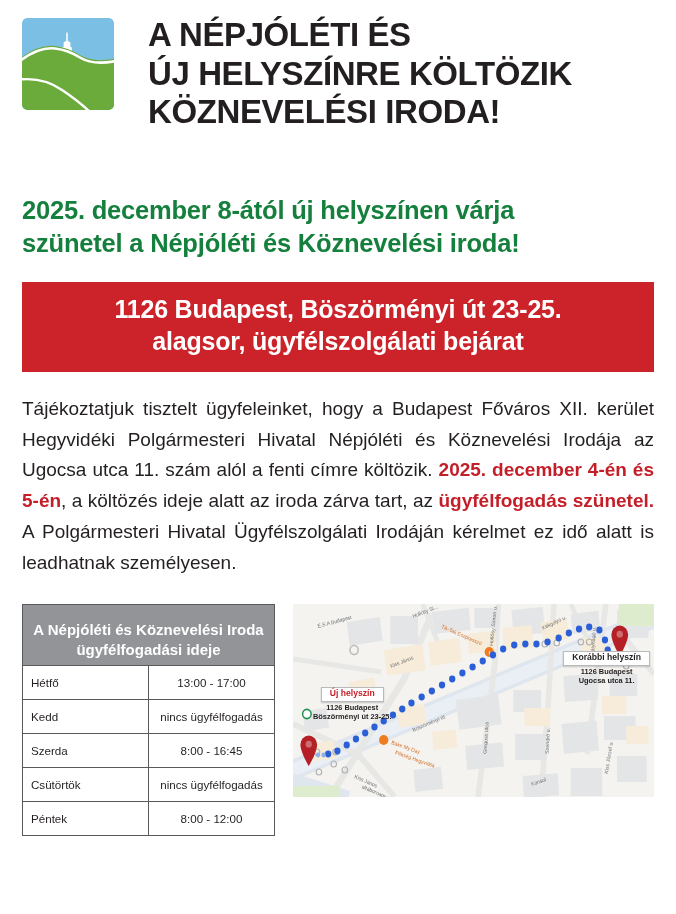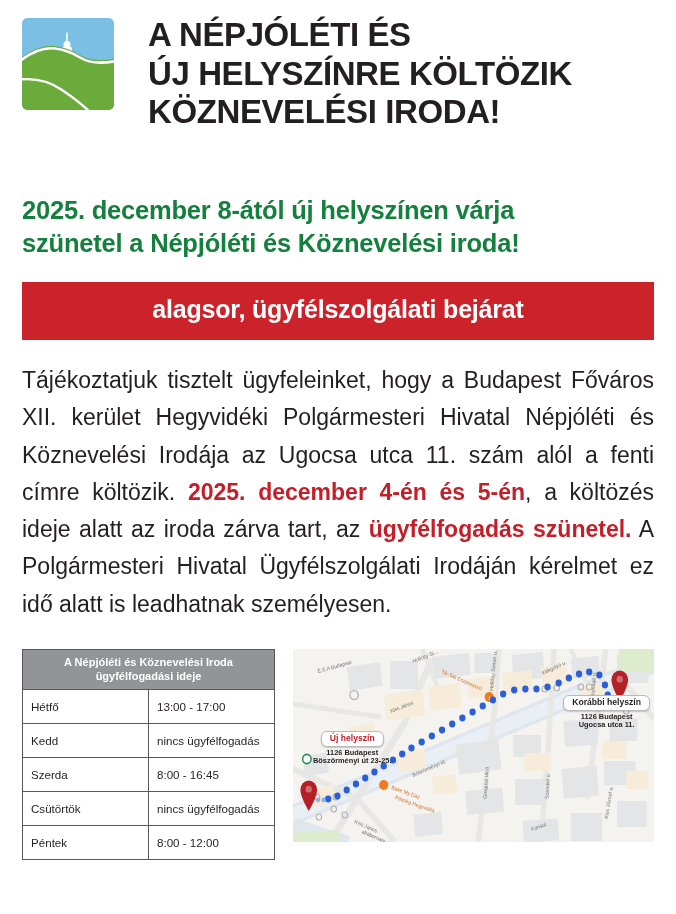--- a/index.html
+++ b/index.html
@@ -101,21 +101,21 @@
     font-size: 25px;
     font-weight: 700;
     line-height: 1.27;
     letter-spacing: -0.2px;
   }
   .address-banner span { display: block; }
 
   
   .body-text {
     margin-top: 22px;
-    font-size: 23px;
+    font-size: 19px;
     line-height: 1.62;
     text-align: justify;
     color: #231f20;
   }
   .em-red {
     color: #c41e28;
     font-weight: 700;
   }
   .thanks {
     margin-top: 26px;
@@ -136,40 +136,41 @@
   .hours-table {
     width: 253px;
     flex: 0 0 253px;
     border-collapse: collapse;
     border: 1px solid #58595b;
     table-layout: fixed;
   }
   .hours-table th {
     background: #929497;
     color: #ffffff;
-    font-size: 11px;
+    font-size: 15px;
     font-weight: 700;
     line-height: 1.28;
-    padding: 5px 4px 6px;
+    padding: 15px 4px 6px;
     border: 1px solid #58595b;
     text-align: center;
   }
   .hours-table td {
     border: 1px solid #58595b;
     font-size: 11.6px;
     padding: 8px 8px;
     height: 17px;
     color: #231f20;
     vertical-align: middle;
   }
   .hours-table td.day {
     width: 93px;
     text-align: left;
   }
   .hours-table td.val {
+    text-align: center;
   }
 
   
   .map-wrap {
     flex: 1 1 auto;
     height: 193px;
     position: relative;
     overflow: hidden;
     background: #f2f1ee;
     border: 0;
@@ -178,21 +179,21 @@
 
   .map-callout {
     position: absolute;
     text-align: center;
     pointer-events: none;
   }
   .callout-pill {
     display: inline-block;
     background: #ffffff;
     border: 1px solid #b9babc;
-    border-radius: 6px;
+    border-radius: 0;
     padding: 1.5px 8px 2.5px;
     font-size: 8.6px;
     font-weight: 700;
     line-height: 1.1;
     white-space: nowrap;
     box-shadow: 0 1px 1.5px rgba(0,0,0,.20);
   }
   .callout-pill.red { color: #c41e28; }
   .callout-pill.dark { color: #231f20; }
   .callout-sub {
@@ -251,20 +252,21 @@
       <span class="title-line">KÖZNEVELÉSI IRODA!</span>
     </div>
   </div>
 
   <div class="subtitle">
     <span>2025. december 8-ától új helyszínen várja</span>
     <span>szünetel a Népjóléti és Köznevelési iroda!</span>
   </div>
 
   <div class="address-banner">
+    <span>1126 Budapest, Böszörményi út 23-25.</span>
     <span>alagsor, ügyfélszolgálati bejárat</span>
   </div>
 
   <p class="body-text"><span>Tájékoztatjuk tisztelt ügyfeleinket, hogy a Budapest Főváros XII. kerület Hegyvidéki Polgármesteri Hivatal Népjóléti és Köznevelési Irodája az Ugocsa utca 11. szám alól a fenti címre költözik. </span><span class="em-red">2025. december 4-én és 5-én</span><span>, a költözés ideje alatt az iroda zárva tart, az </span><span class="em-red">ügyfélfogadás szünetel.</span><span> A Polgármesteri Hivatal Ügyfélszolgálati Irodáján kérelmet ez idő alatt is leadhatnak személyesen.</span></p>
 
 
   <div class="bottom-row">
 
     <table class="hours-table">
       <thead>

